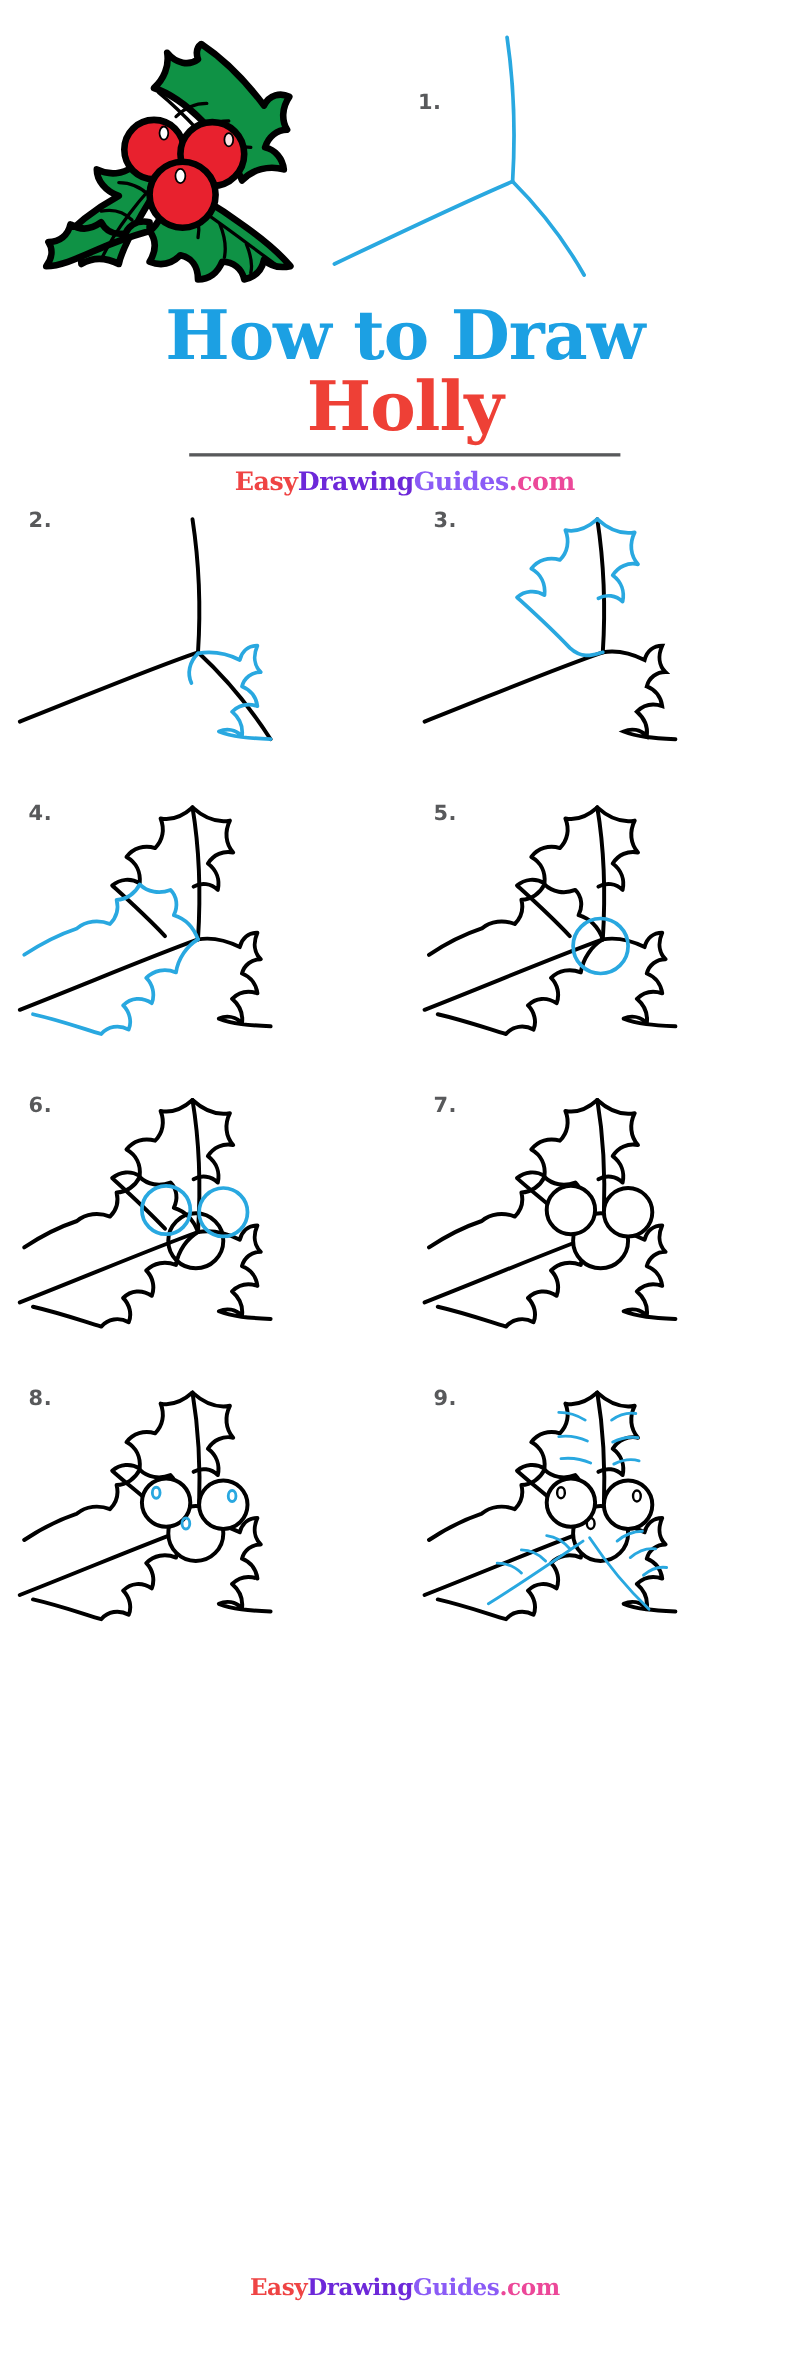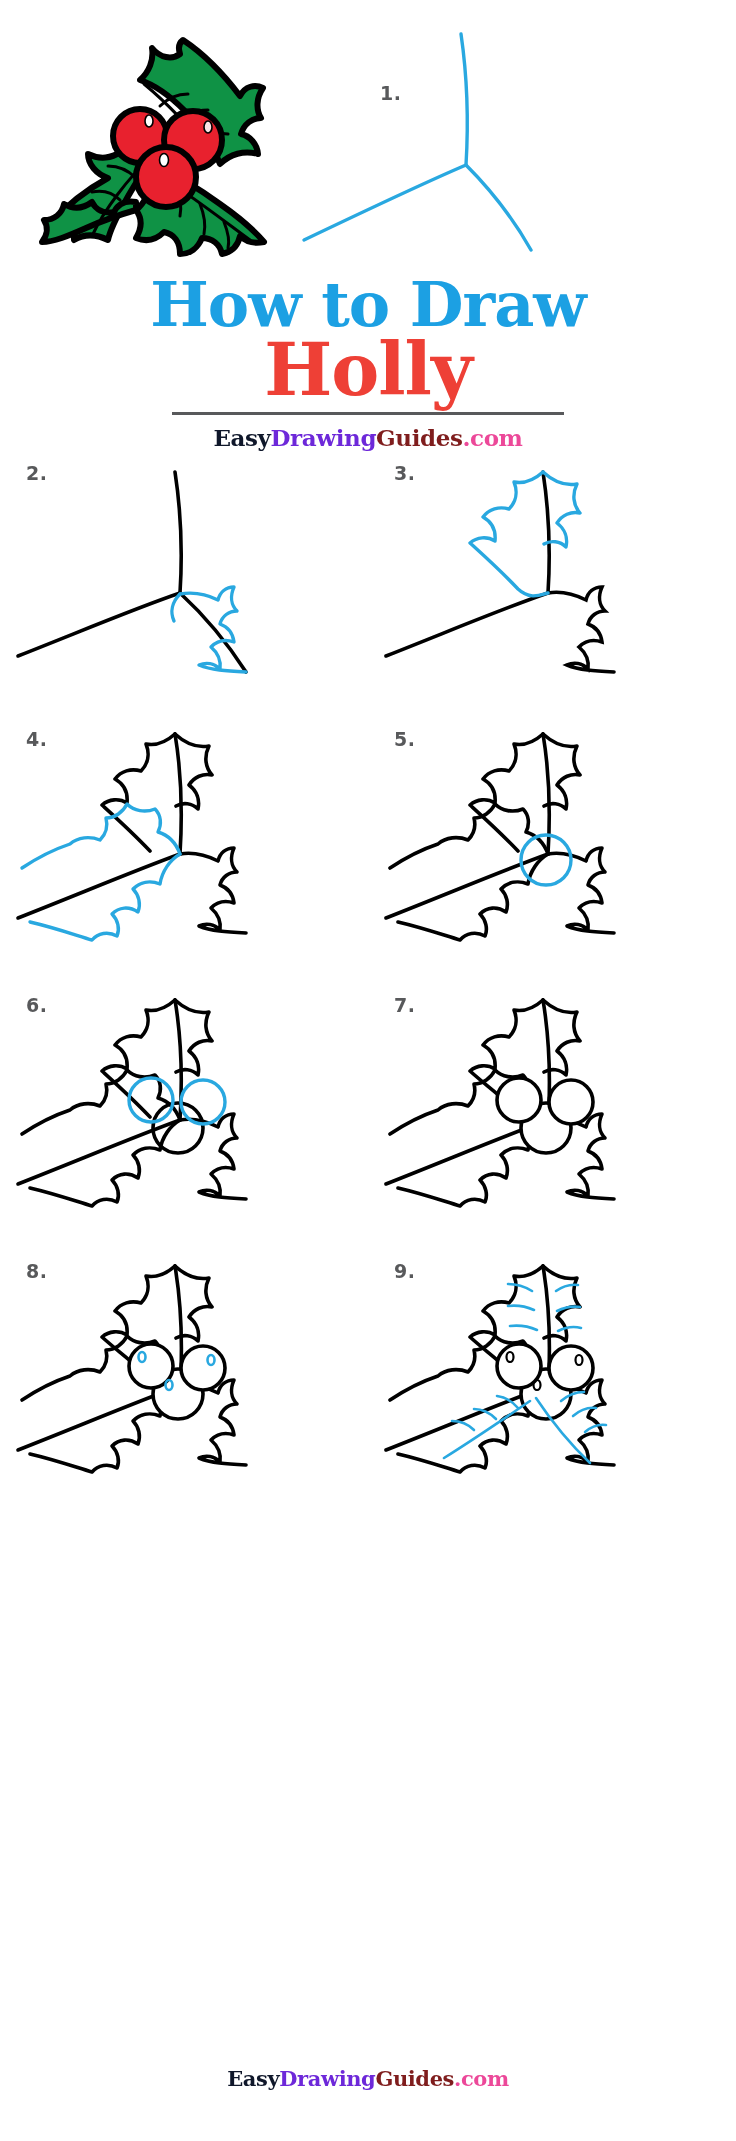--- a/index.html
+++ b/index.html
@@ -55,41 +55,41 @@
     font-family: "DejaVu Serif", serif;
     font-weight: bold;
     font-size: 62px;
     line-height: 66px;
     color: #1CA0E3;
     letter-spacing: -1px;
   }
   .title-sub {
     font-family: "DejaVu Serif", serif;
     font-weight: bold;
-    font-size: 72px;
+    font-size: 62px;
     line-height: 64px;
     color: #EE4036;
     letter-spacing: -1px;
   }
   .divider {
     width: 392px;
     height: 3px;
     background: #58595b;
     margin: 10px auto 0 auto;
   }
   .brand {
     margin-top: 9px;
     font-family: "DejaVu Serif", serif;
     font-weight: bold;
     font-size: 23px;
     letter-spacing: -0.4px;
   }
-  .brand .b-easy   { color: #0f172a; }
+  .brand .b-easy   { color: #ef4444; }
   .brand .b-draw   { color: #6d28d9; }
-  .brand .b-guides { color: #7f1d1d; }
+  .brand .b-guides { color: #8b5cf6; }
   .brand .b-com    { color: #ec4899; }
 
   
   .grid {
     position: absolute;
     left: 0; top: 448px;
     width: 736px;
   }
   .row {
     position: relative;

